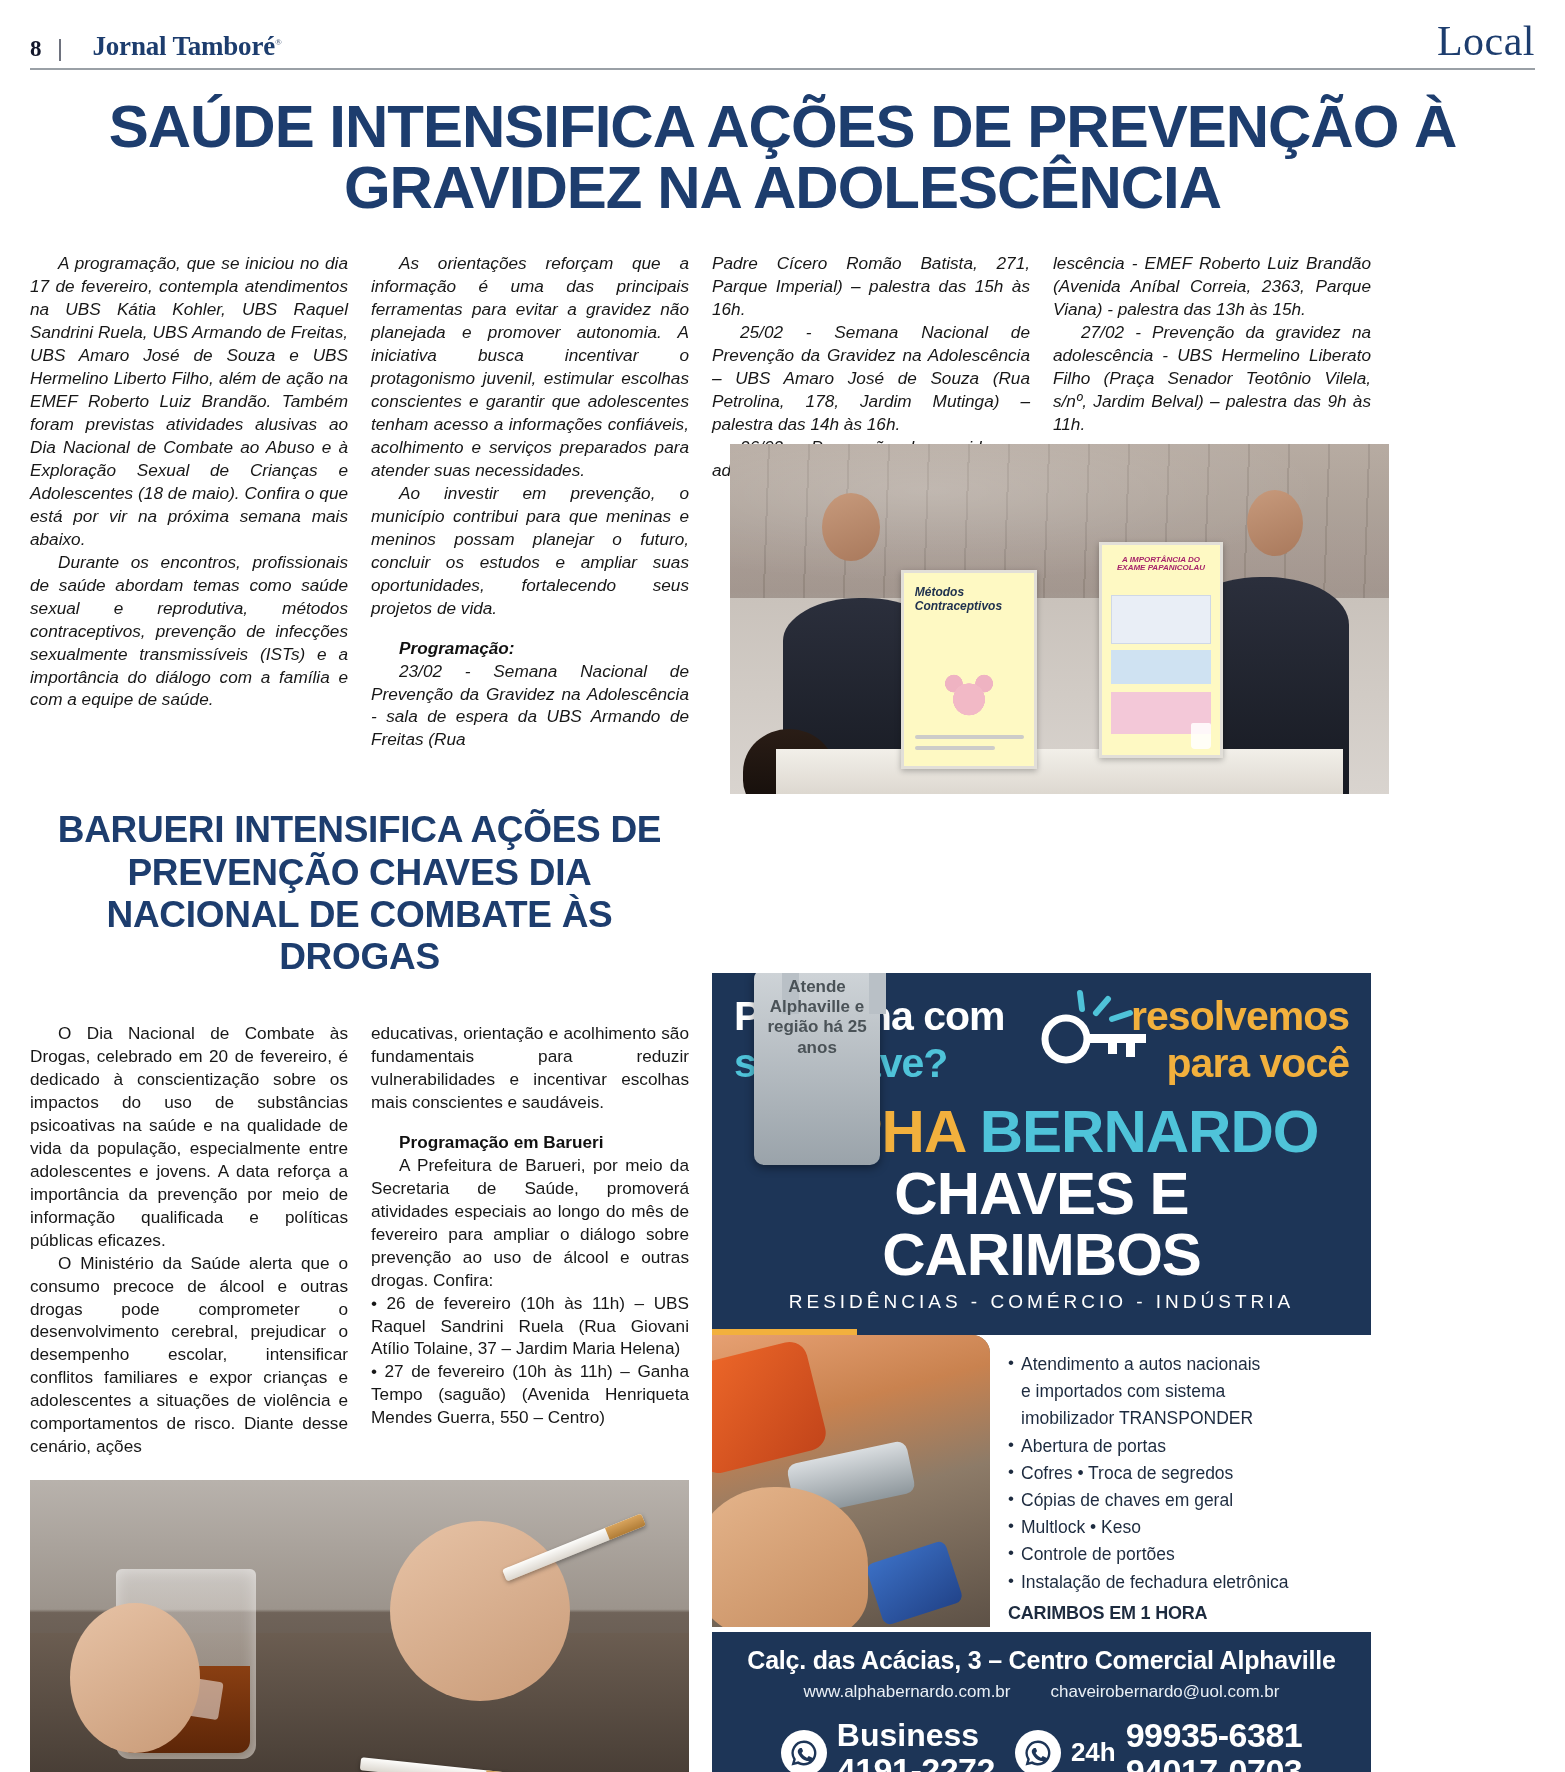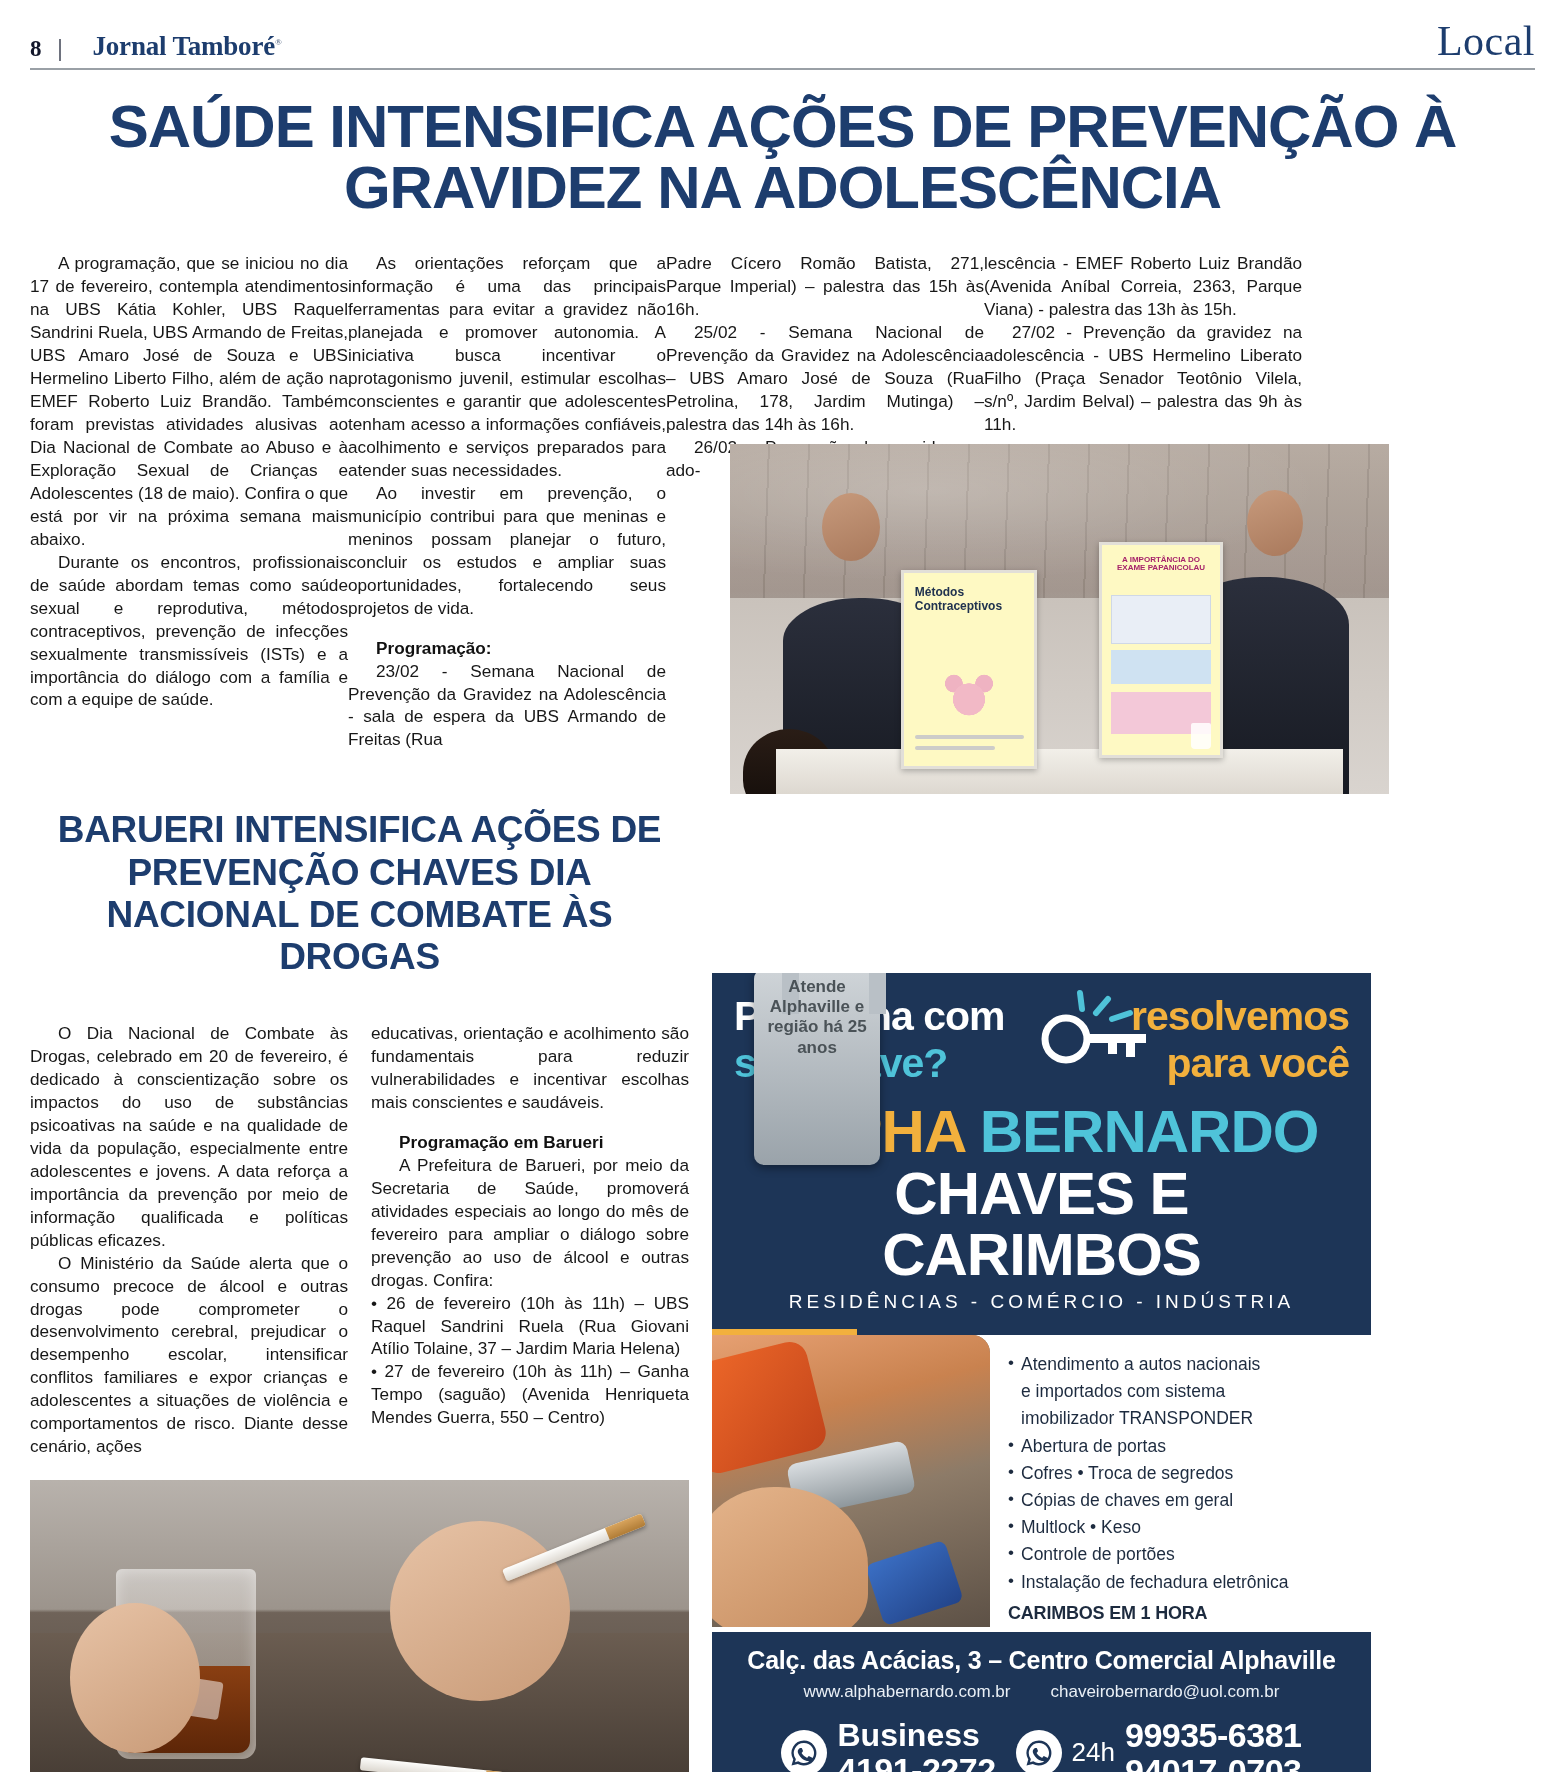--- a/index.html
+++ b/index.html
@@ -89,21 +89,23 @@
   .headline-sub {
     font-size: 37px;
     line-height: 1.14;
     padding: 4px 0 0 0;
     letter-spacing: -0.3px;
   }
 
   
   .cols {
     display: flex;
+    gap: 23px;
     padding: 12px 4px 0 4px;
+    font-style: italic;
   }
   .col {
     width: 318px;
     flex: 0 0 318px;
   }
   p.body {
     margin: 0;
     font-family: "Liberation Sans", sans-serif;
     font-size: 17.2px;
     line-height: 1.335;
@@ -365,21 +367,21 @@
     background: #1d3557; display: flex; align-items: center; justify-content: center;
     gap: 20px; padding: 10px 10px 18px 10px; color: #ffffff;
   }
   .ad-ph-group { display: flex; align-items: center; gap: 10px; }
   .wa {
     width: 46px; height: 46px; border-radius: 50%; background: #ffffff;
     display: flex; align-items: center; justify-content: center; flex: 0 0 46px;
   }
   .ad-business { font-size: 32px; font-weight: bold; line-height: 1.0; }
   .ad-bignum { font-size: 34px; font-weight: bold; line-height: 1.0; letter-spacing: -0.5px; }
-  .ad-24h { font-size: 26px; font-weight: normal; }
+  .ad-24h { font-size: 26px; font-weight: bold; }
   .ad-nums { display: flex; flex-direction: column; gap: 2px; }
 
   
   .col-narrow { width: 318px; flex: 0 0 318px; }
 </style>
 </head>
 <body>
 
 <div class="page">
 

